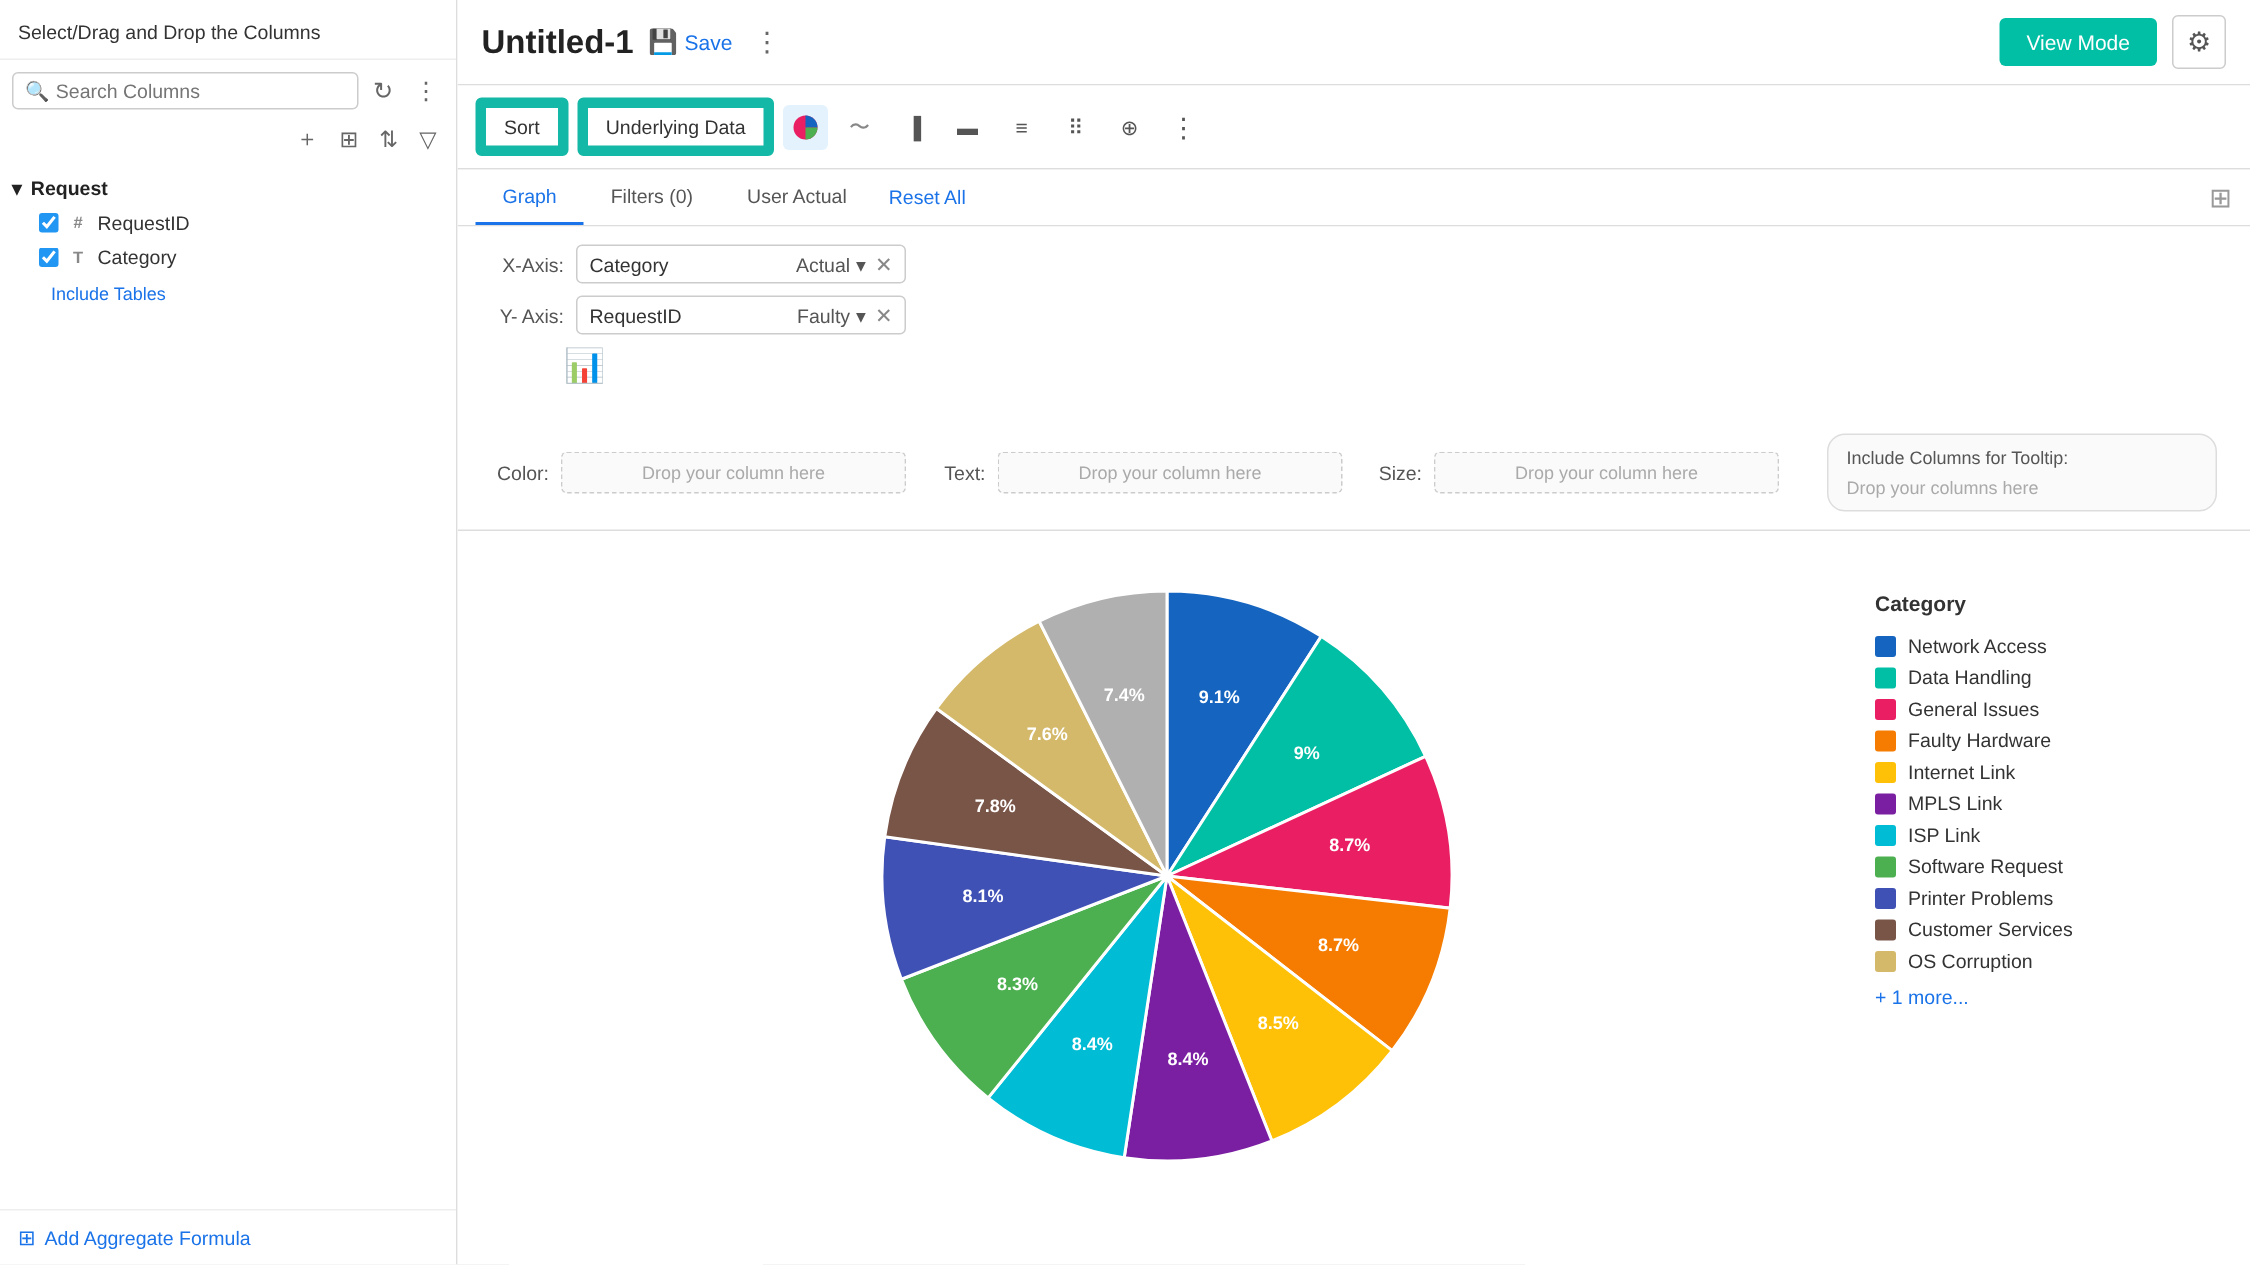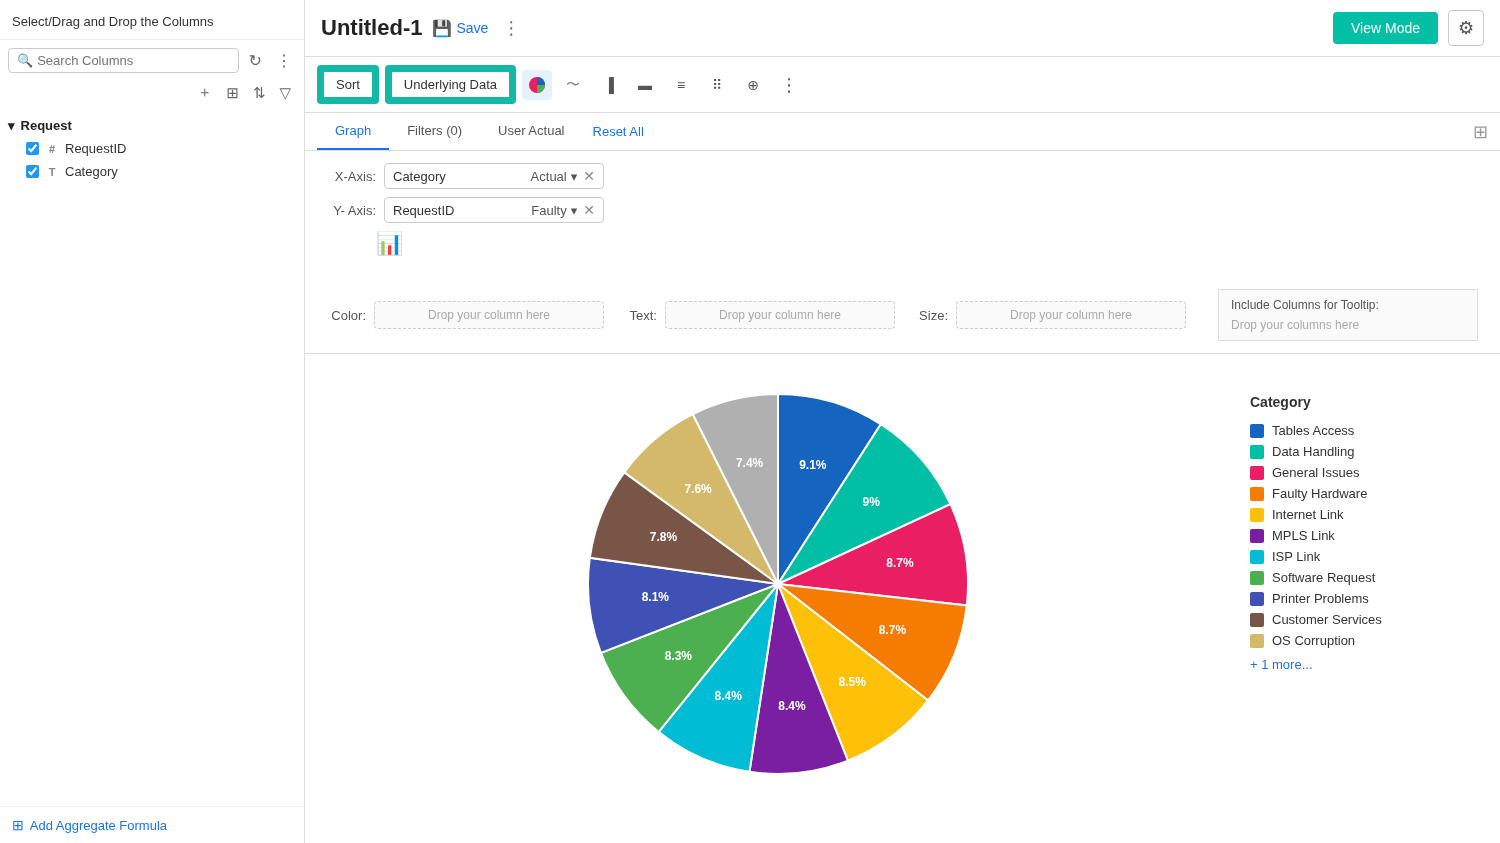--- a/index.html
+++ b/index.html
@@ -331,21 +331,21 @@
       border-radius: 4px;
       padding: 6px 12px;
       color: #aaa;
       font-size: 12px;
       background: #fafafa;
       min-width: 230px;
     }
     .tooltip-section {
       flex: 1;
       border: 1px solid #ddd;
-      border-radius: 0;
+      border-radius: 12px;
       padding: 8px 12px;
       background: #fafafa;
       min-width: 200px;
       max-width: 260px;
     }
     .tooltip-title {
       font-size: 12px;
       color: #555;
       margin-bottom: 6px;
     }
@@ -442,20 +442,21 @@
     <div class="sidebar-item">
       <input type="checkbox" checked="" style="">
       <span class="item-type">#</span>
       <span>RequestID</span>
     </div>
     <div class="sidebar-item">
       <input type="checkbox" checked="" style="">
       <span class="item-type">T</span>
       <span>Category</span>
     </div>
+    <div class="include-tables">Include Tables</div>
   </div>
 
   <div class="sidebar-footer">
     <span style="font-size:14px;">⊞</span>
     <span>Add Aggregate Formula</span>
   </div>
 </div>
 
 <div id="main">
 
@@ -580,21 +581,21 @@
             <text x="-79.91141125382636" y="-94.16165010991381" text-anchor="middle" dominant-baseline="middle" fill="#fff" font-size="12" font-weight="600">7.6%</text>
             <path d="M 0 0 L -85.19281105710607 -169.82987058874014 A 190 190 0 0 1 -3.490243377569956e-14 -190 Z" fill="#b0b0b0" stroke="#fff" stroke-width="2"></path>
             <text x="-28.45309419455893" y="-120.17766610629263" text-anchor="middle" dominant-baseline="middle" fill="#fff" font-size="12" font-weight="600">7.4%</text>
           </svg>
       </div>
       <div id="legend-container">
         <div id="legend-title">Category</div>
         <div id="legend-items">
             <div class="legend-item">
               <div class="legend-color" style="background: rgb(21, 101, 192);"></div>
-              <span>Tables Access</span>
+              <span>Network Access</span>
             </div>
             <div class="legend-item">
               <div class="legend-color" style="background: rgb(0, 191, 165);"></div>
               <span>Data Handling</span>
             </div>
             <div class="legend-item">
               <div class="legend-color" style="background: rgb(233, 30, 99);"></div>
               <span>General Issues</span>
             </div>
             <div class="legend-item">

